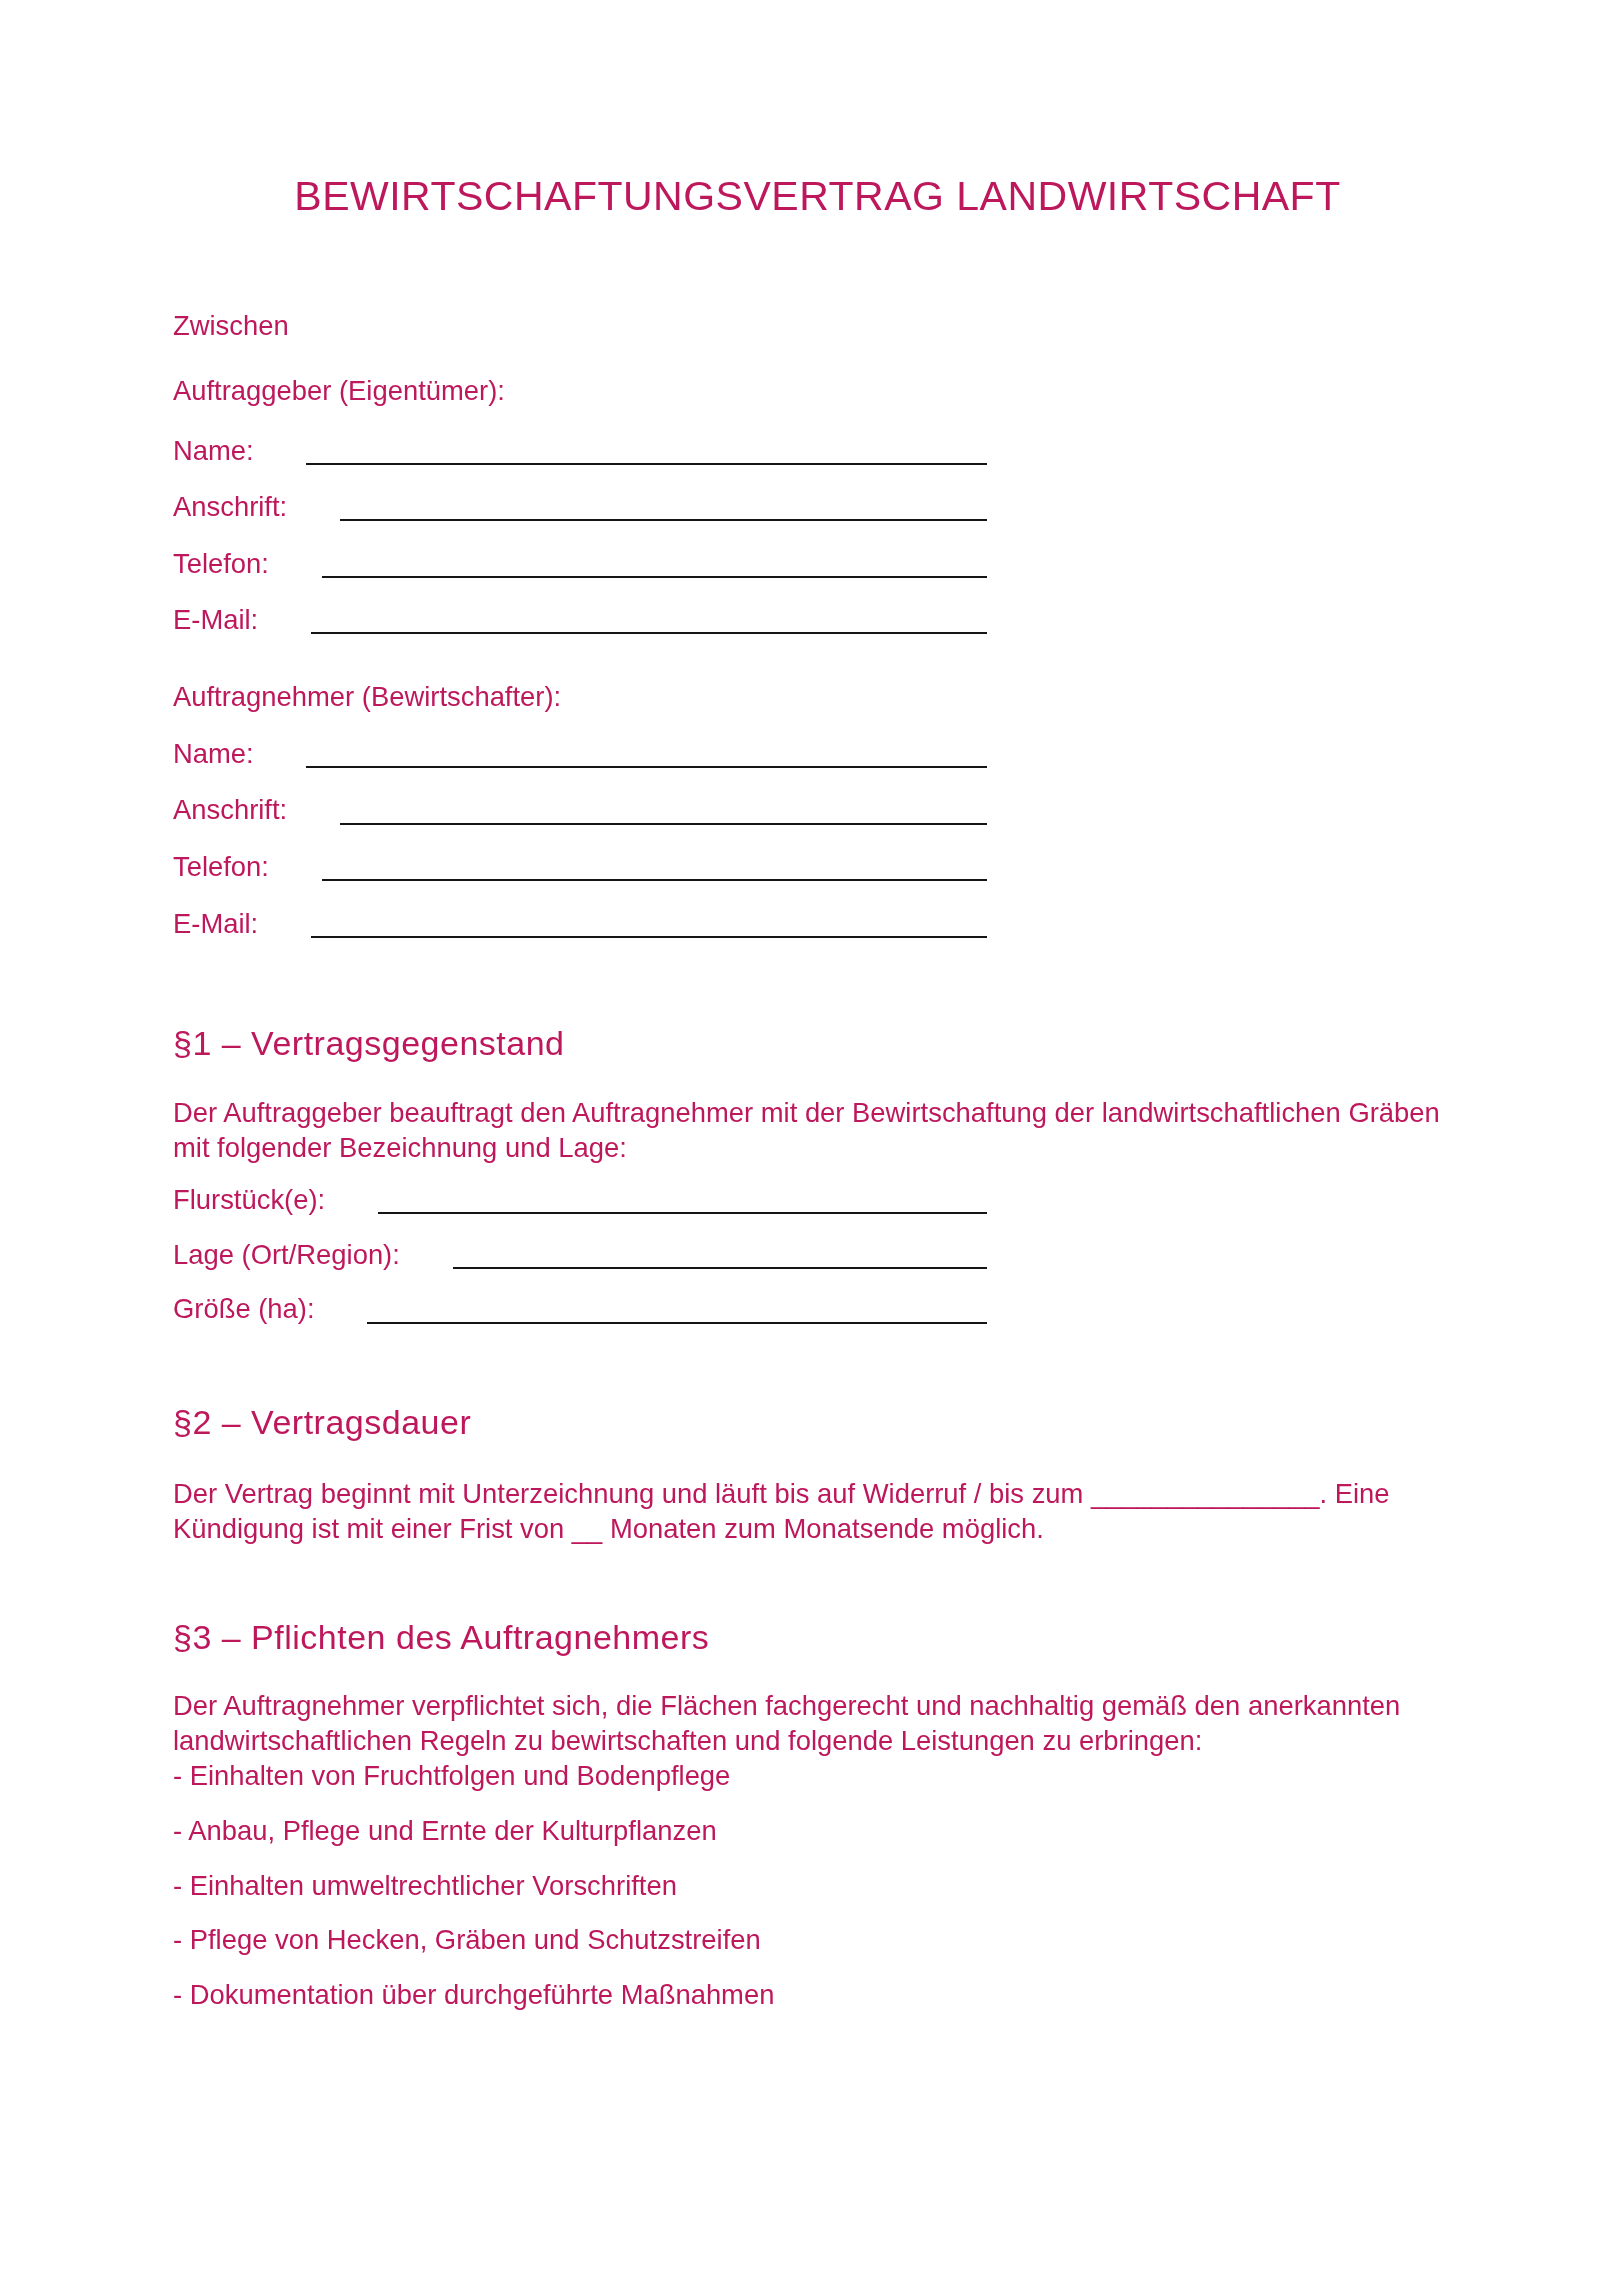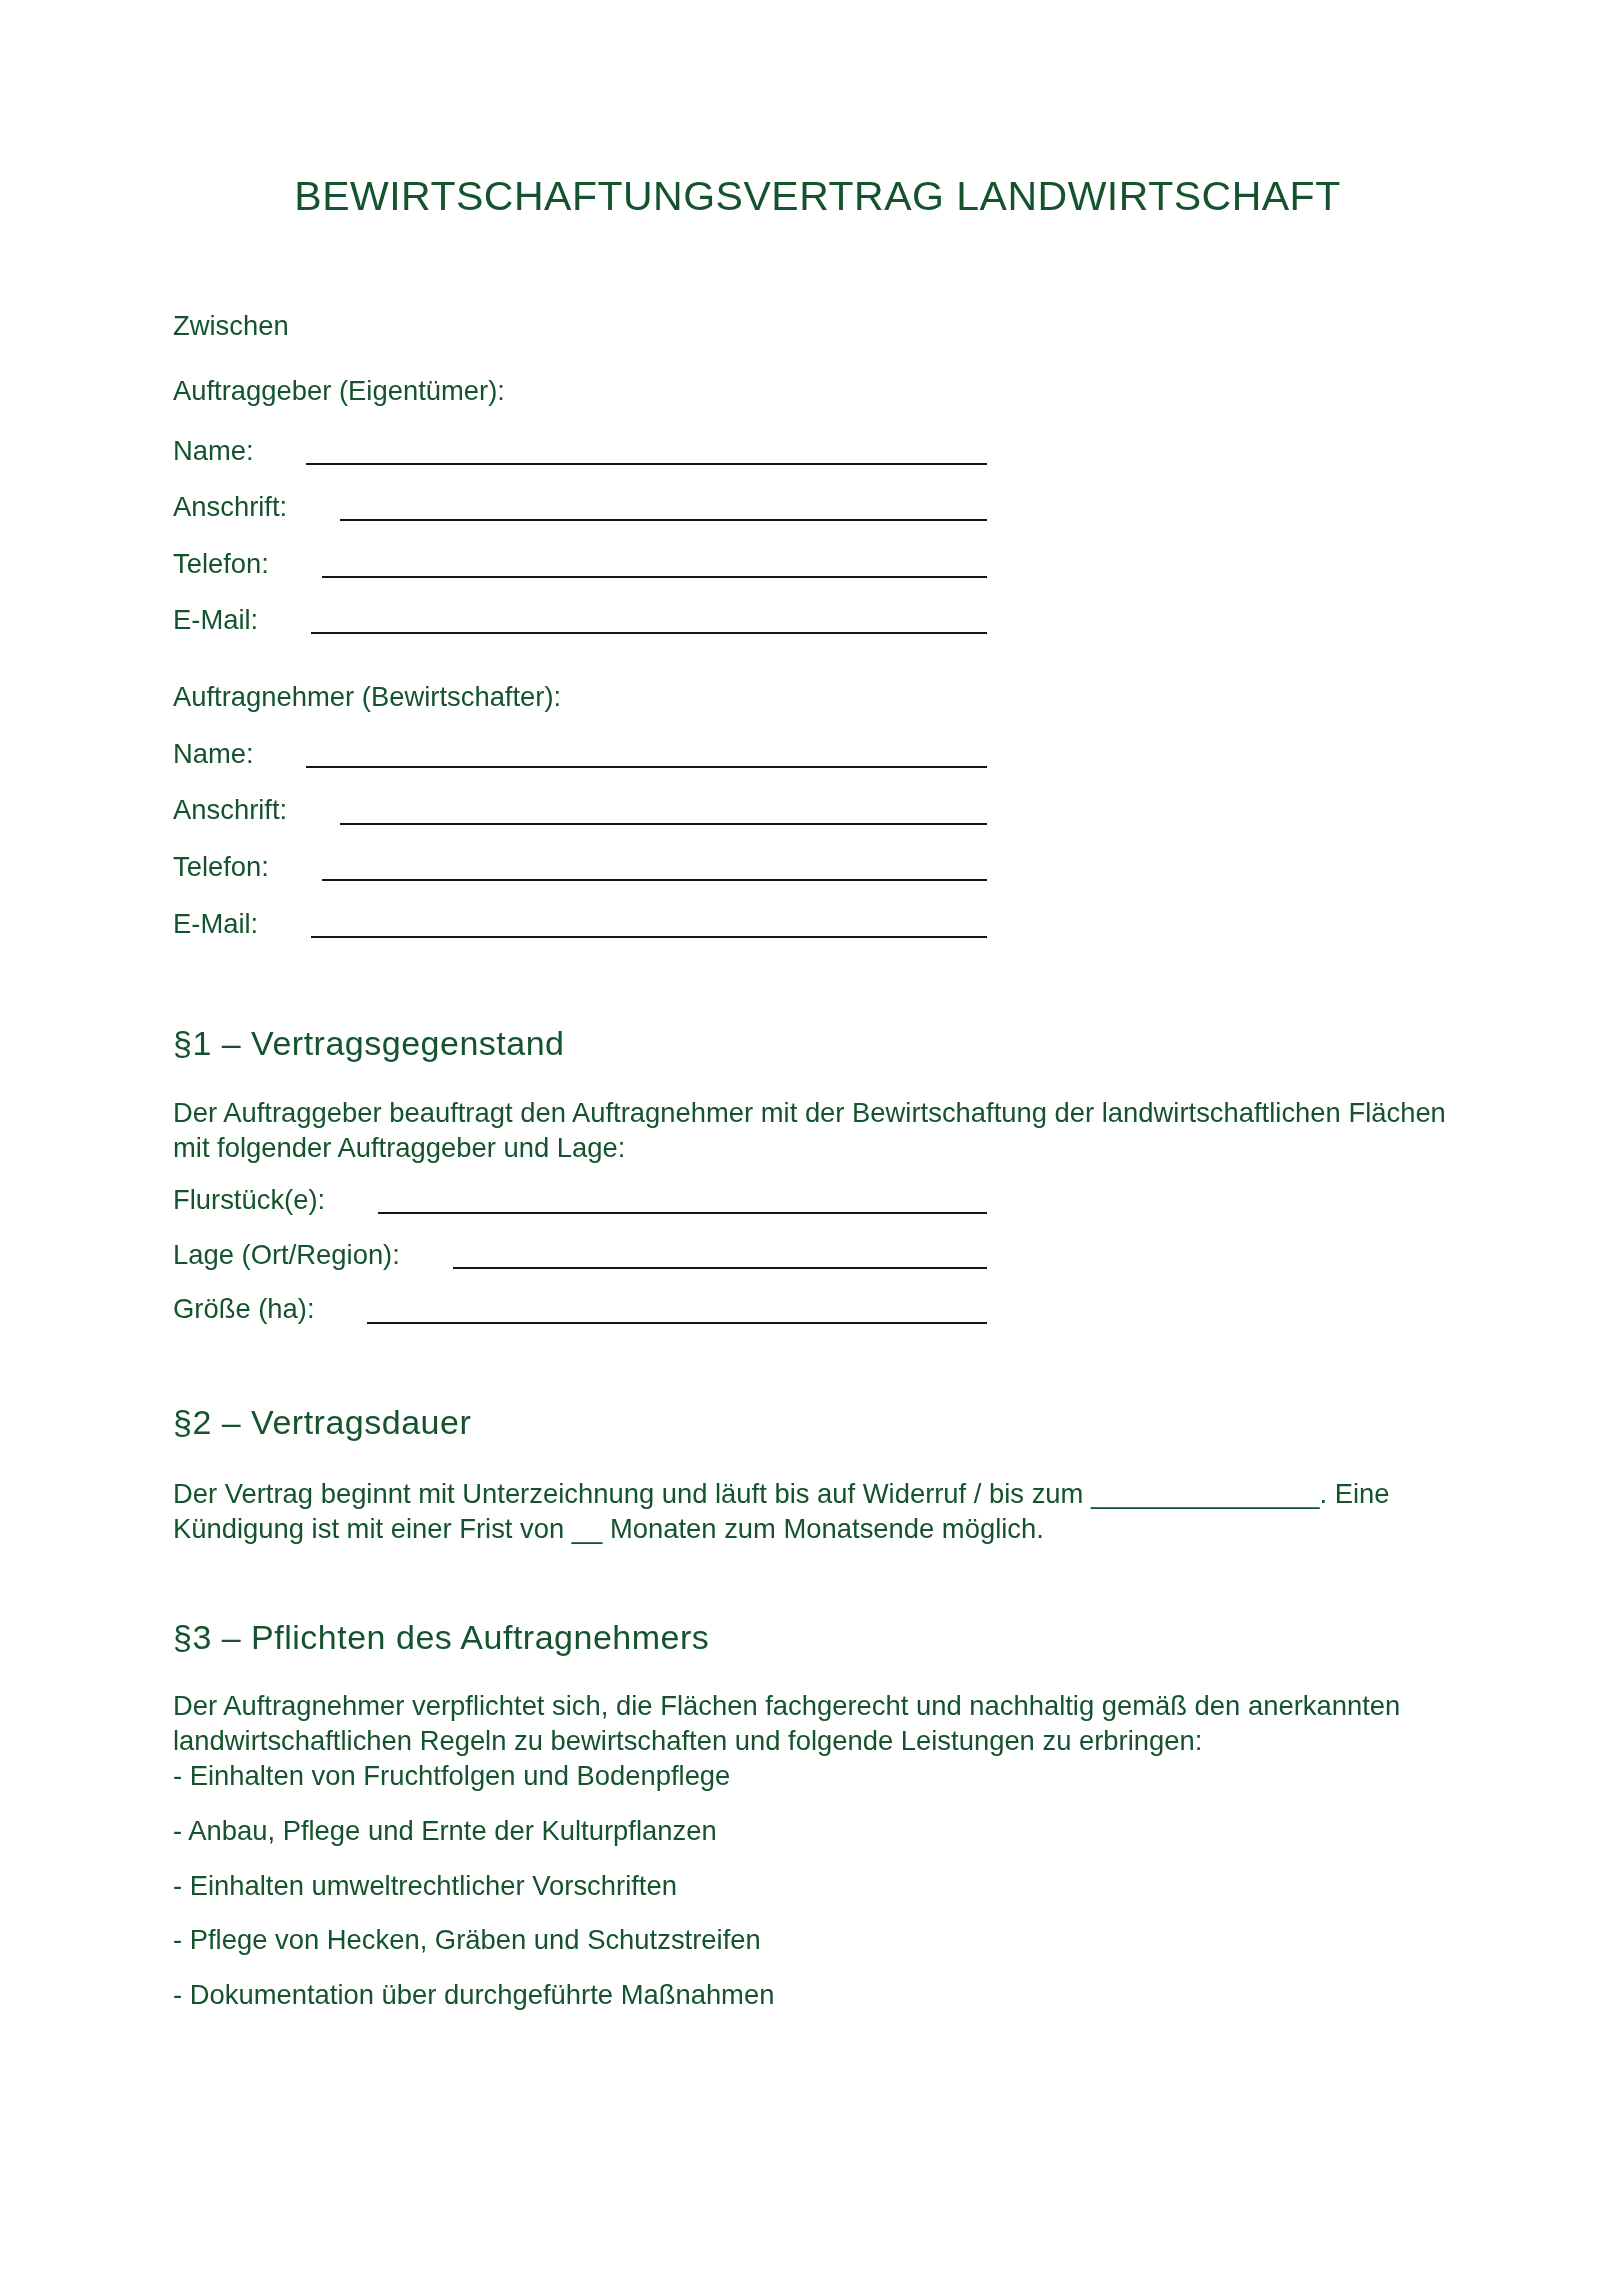--- a/index.html
+++ b/index.html
@@ -7,21 +7,21 @@
     margin: 0;
     padding: 0;
     background: #ffffff;
   }
   .page {
     position: relative;
     width: 1621px;
     height: 2293px;
     margin: 0 auto;
     background: #ffffff;
-    color: #14532d;
+    color: #be185d;
     font-family: "Liberation Sans", "DejaVu Sans", sans-serif;
     box-sizing: border-box;
     padding: 173px 159px 0 173px;
     overflow: hidden;
   }
   .doc-title {
     font-size: 41px;
     line-height: 47px;
     font-weight: 400;
     text-align: center;
@@ -125,21 +125,21 @@
   <div class="field-row gap">
     <span class="field-label">Telefon:</span>
     <span class="field-line"></span>
   </div>
   <div class="field-row gap">
     <span class="field-label">E-Mail:</span>
     <span class="field-line"></span>
   </div>
 
   <h2 class="section-heading s1">§1 – Vertragsgegenstand</h2>
-  <p class="section-body s1">Der Auftraggeber beauftragt den Auftragnehmer mit der Bewirtschaftung der landwirtschaftlichen Flächen mit folgender Auftraggeber und Lage:</p>
+  <p class="section-body s1">Der Auftraggeber beauftragt den Auftragnehmer mit der Bewirtschaftung der landwirtschaftlichen Gräben mit folgender Bezeichnung und Lage:</p>
 
   <div class="field-row gap-s1-first">
     <span class="field-label">Flurstück(e):</span>
     <span class="field-line"></span>
   </div>
   <div class="field-row gap-s1">
     <span class="field-label">Lage (Ort/Region):</span>
     <span class="field-line"></span>
   </div>
   <div class="field-row gap-s1">

